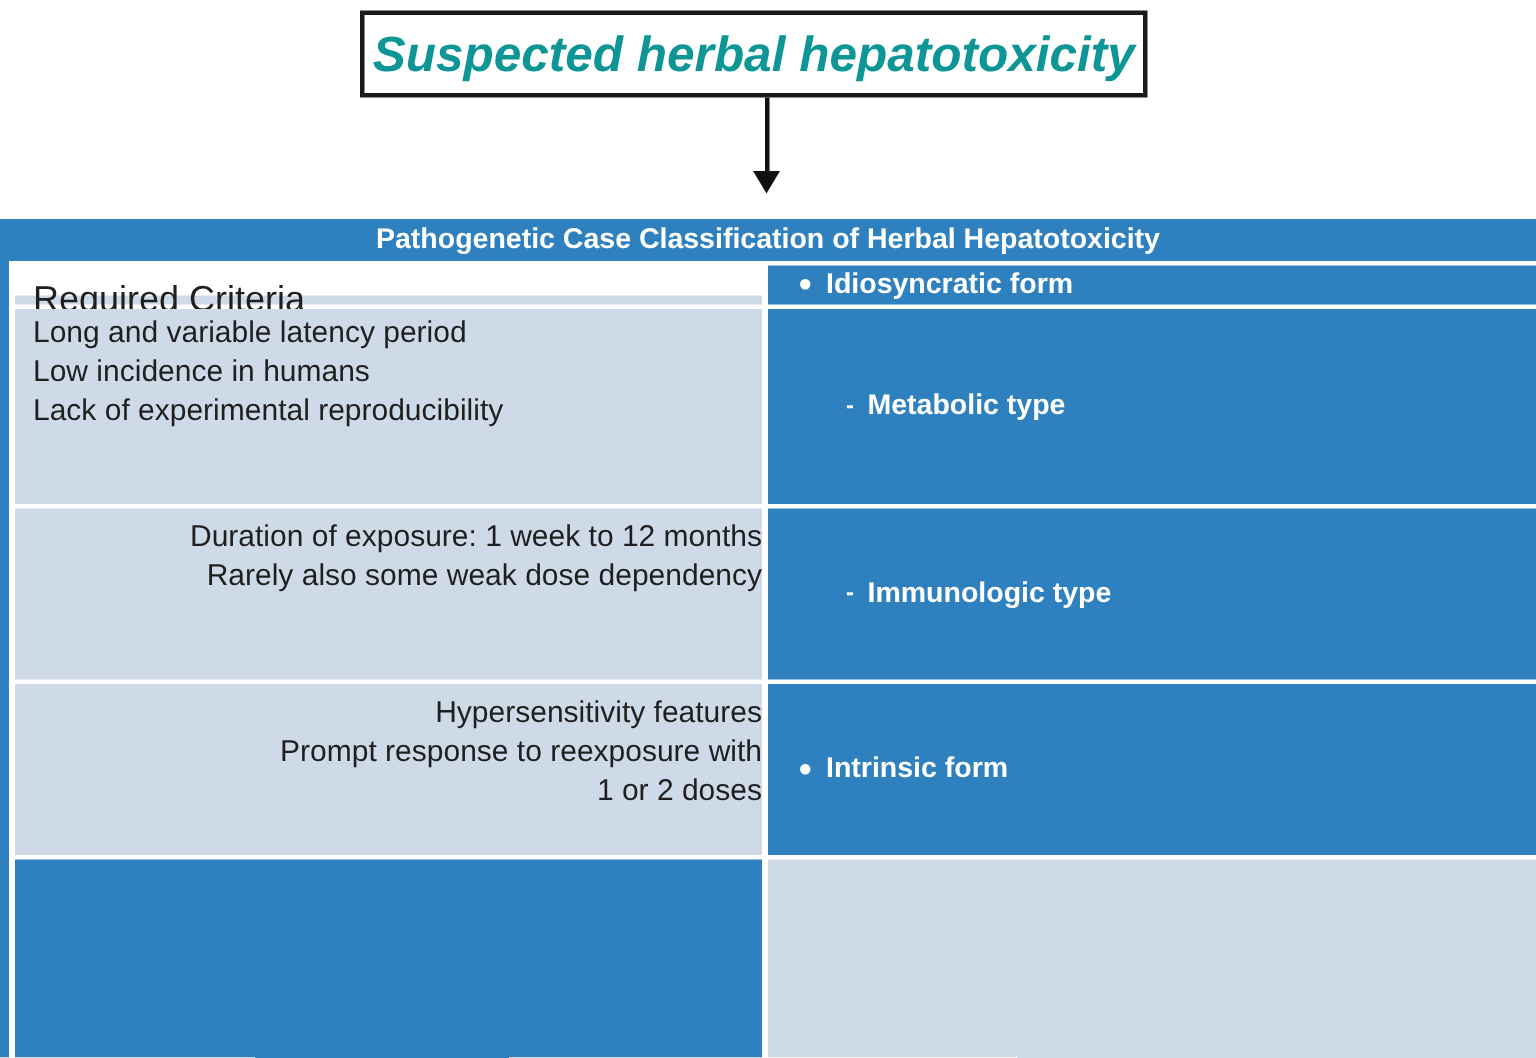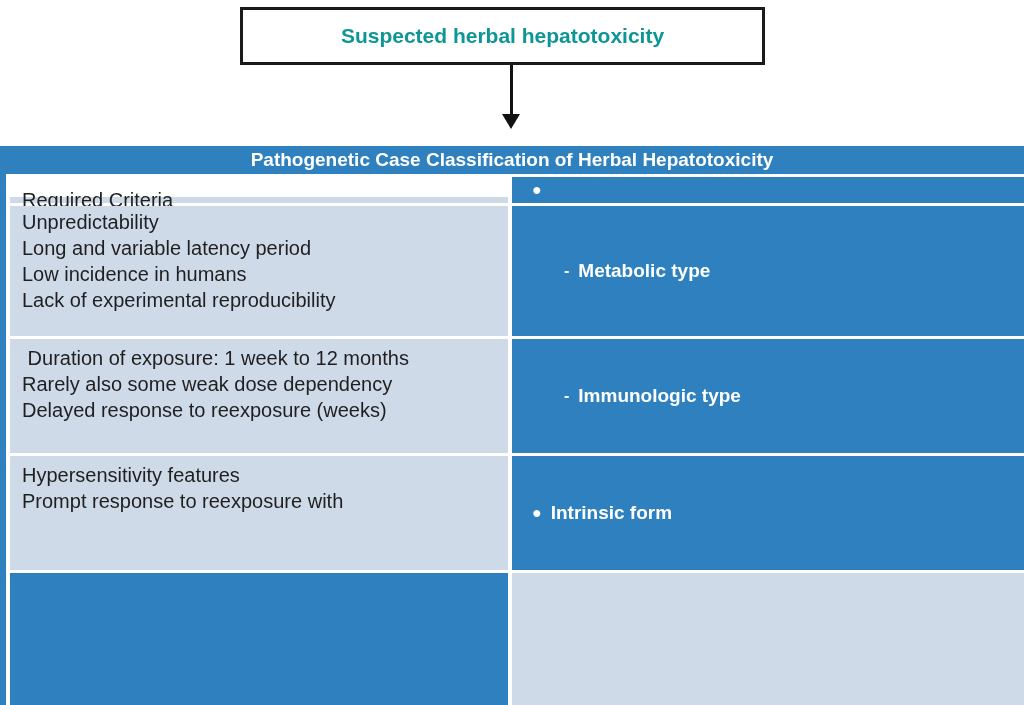--- a/index.html
+++ b/index.html
@@ -24,24 +24,25 @@
     width: 519px;
     height: 52px;
     border: 3px solid #1a1a1a;
     background: #ffffff;
     display: flex;
     align-items: center;
     justify-content: center;
   }
   .title-box .title-text {
     color: var(--title-teal, #0E9696);
-    font-size: 21px;
+    font-size: 33px;
     font-weight: bold;
     letter-spacing: 0px;
     white-space: nowrap;
+    font-style: italic;
   }
 
   
   .arrow-stem {
     position: absolute;
     left: 510px;
     top: 65px;
     width: 3px;
     height: 50px;
     background: #111111;
@@ -106,39 +107,39 @@
   .cell-light {
     background: var(--light-blue, #CFDAE9);
     color: var(--text-dark, #1f1f1f);
     font-size: 20px;
   }
   .col-head-def { padding-left: 12px; }
   .col-head-crit {
     display: flex;
     align-items: center;
     padding-left: 12px;
-    font-size: 20px;
+    font-size: 24px;
     margin-top: 20px;
   }
   .def-cell { padding-left: 20px; }
   .def-cell.indented { padding-left: 52px; }
   .bullet-marker {
     display: inline-block;
     margin-right: 9px;
     font-size: 16px;
     line-height: 1;
   }
   .crit-cell {
     padding-left: 12px;
     padding-top: 4px;
     box-sizing: border-box;
     line-height: 26px;
   }
   .crit-cell.tall { line-height: 26px; padding-top: 3px; }
-  .crit-cell.r2, .crit-cell.r3 { padding-top: 6px; line-height: 26px; }
+  .crit-cell.r2, .crit-cell.r3 { padding-top: 6px; line-height: 26px; text-align: right; }
   .crit-cell.r4 { padding-top: 5px; line-height: 26.5px; }
   .criteria-line { white-space: pre-wrap; }
   .foot-blue { background: var(--accent-blue, #2E81BE); }
   .foot-light { background: var(--light-blue, #CFDAE9); }
 </style>
 </head>
 <body>
 
 <div class="stage">
 
@@ -150,45 +151,45 @@
   <div class="arrow-head"></div>
 
   <div class="ctable">
 
     <div class="t-header">Pathogenetic Case Classification of Herbal Hepatotoxicity</div>
 
     <div class="cell-light col-head-crit">Required Criteria</div>
 
     <div class="cell-blue def-cell">
       <span class="bullet-marker">●</span>
+      <span>Idiosyncratic form</span>
     </div>
     <div class="cell-light crit-cell tall">
-      <div class="criteria-line">Unpredictability</div>
       <div class="criteria-line">Long and variable latency period</div>
       <div class="criteria-line">Low incidence in humans</div>
       <div class="criteria-line">Lack of experimental reproducibility</div>
     </div>
 
     <div class="cell-blue def-cell indented">
       <span class="bullet-marker">-</span>
       <span>Metabolic type</span>
     </div>
     <div class="cell-light crit-cell r2">
       <div class="criteria-line"> Duration of exposure: 1 week to 12 months</div>
       <div class="criteria-line">Rarely also some weak dose dependency</div>
-      <div class="criteria-line">Delayed response to reexposure (weeks)</div>
     </div>
 
     <div class="cell-blue def-cell indented">
       <span class="bullet-marker">-</span>
       <span>Immunologic type</span>
     </div>
     <div class="cell-light crit-cell r3">
       <div class="criteria-line">Hypersensitivity features</div>
       <div class="criteria-line">Prompt response to reexposure with</div>
+      <div class="criteria-line">1 or 2 doses</div>
     </div>
 
     <div class="cell-blue def-cell">
       <span class="bullet-marker">●</span>
       <span>Intrinsic form</span>
     </div>
 
     <div class="foot-blue"></div>
     <div class="foot-light"></div>
 

